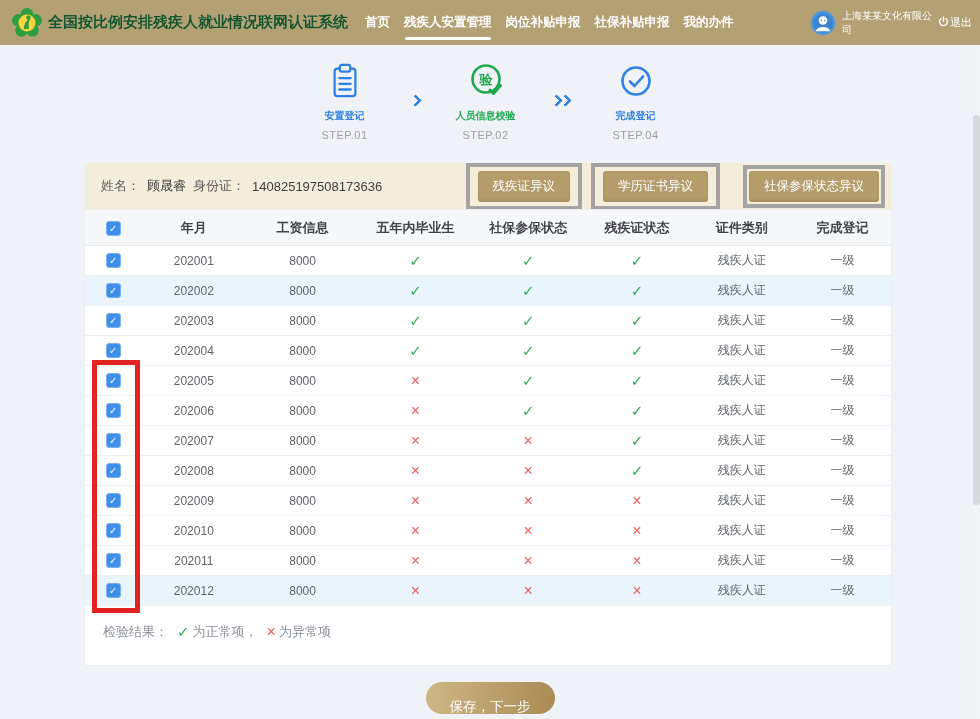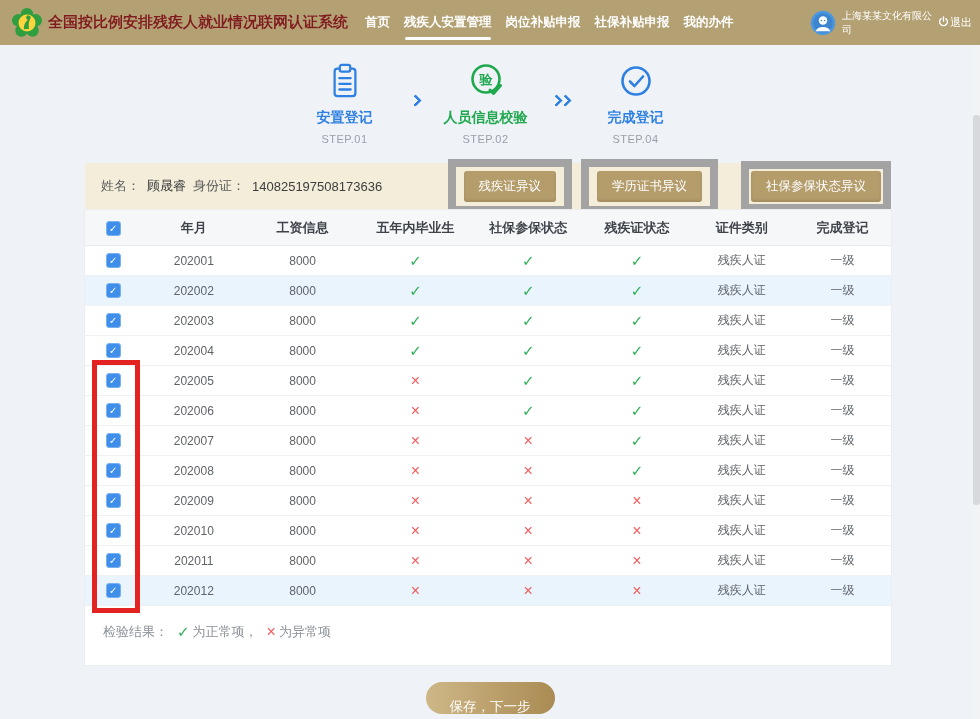--- a/index.html
+++ b/index.html
@@ -4,50 +4,50 @@
 <style>
   * { margin:0; padding:0; box-sizing:border-box; }
   html,body { width:980px; height:719px; }
   body { font-family:"Liberation Sans","DejaVu Sans",sans-serif; background:#fff; position:relative; overflow:hidden; }
   .page { position:absolute; inset:0; background:#eff2f7; }
 
   
   .topbar { position:absolute; top:0; left:0; width:100%; height:45px; background:#b3a173;
             display:flex; align-items:center; padding:0 8px 0 12px; z-index:5; }
   .logo { width:30px; height:30px; flex:0 0 auto; }
-  .brand { color:#7f1d1d; font-weight:bold; font-size:15px; margin-left:6px; white-space:nowrap;
+  .brand { color:#14532d; font-weight:bold; font-size:15px; margin-left:6px; white-space:nowrap;
            text-shadow:0 0 1px rgba(255,255,255,.25); }
   .nav { display:flex; align-items:center; margin-left:10px; flex:1; min-width:0;text-align:center; }
   .nav-item { color:#fff; font-size:12.5px; font-weight:bold; margin:0 7px; white-space:nowrap;
               position:relative; height:45px; line-height:45px; cursor:pointer; }
   .nav-item.active::after { content:""; position:absolute; left:1px; right:1px; bottom:5px; height:3px;
               background:#fff; border-radius:2px; }
   .userbox { display:flex; align-items:center; gap:6px; flex:0 0 auto; }
   .avatar { width:26px; height:26px; border-radius:50%; cursor:pointer; }
   .company { color:#fff; font-size:10px; width:90px; line-height:1.35; cursor:pointer; }
   .logout { color:#fff; font-size:11px; width:34px; line-height:1.3; cursor:pointer;font-family:Liberation Serif, serif; }
   .logout svg { vertical-align:-1px; margin-right:1px; }
 
   
   .steps { position:absolute; top:58px; left:0; width:100%; display:flex; justify-content:center;
            align-items:flex-start; }
   .step { display:flex; flex-direction:column; align-items:center; width:132px; }
   .s-icon { height:42px; display:flex; align-items:flex-end; }
-  .s-label { margin-top:9px; font-size:14px; font-weight:bold; color:#2e81e2; white-space:nowrap; }
+  .s-label { margin-top:9px; font-size:10px; font-weight:bold; color:#2e81e2; white-space:nowrap; }
   .step.active .s-label { color:#1fa84e; }
   .s-no { margin-top:6px; font-size:11px; color:#9aa0a8; letter-spacing:.5px; }
   .chev { margin-top:38px; width:9px; height:9px; border-top:3px solid #2e81e2; border-right:3px solid #2e81e2;
           transform:rotate(45deg); border-radius:1px; flex:0 0 auto; }
 
   
   .infobar { position:absolute; left:85px; top:163px; width:806px; height:46px; background:#f3edda;
-             display:flex; align-items:center; padding:0 0 0 16px; }
+             display:flex; align-items:center; padding:0 6px 0 16px; }
   .info-left { font-size:13px; color:#5c5c5c; display:flex; align-items:center; gap:7px; flex:1; white-space:nowrap; }
   .info-val { color:#3d3d3d; }
-  .red-wrap { border:8px solid #a3a3a3; padding:4px 8px; margin-left:9px; flex:0 0 auto; }
+  .red-wrap { border:4px solid #a3a3a3; padding:4px 8px; margin-left:9px; flex:0 0 auto; }
   .red-wrap.tight { padding:2px 2px; margin-left:23px; }
   .tan-btn { background:#b49c6b; color:#fff; border:none; font-size:12.5px; padding:7px 15px; border-radius:3px;
              cursor:pointer; white-space:nowrap; font-family:inherit; box-shadow:inset 0 -2px 3px rgba(0,0,0,.10); }
 
   
   .card { position:absolute; left:85px; top:210px; width:806px; height:455px; background:#fff;
           box-shadow:0 0 0 1px #ecedf0; }
   .thead, .trow { display:flex; align-items:center; width:100%; }
   .thead { height:36px; background:#f6f7f9; border-bottom:1px solid #e8eaed; font-size:13px; font-weight:bold;
            color:#3f434a; }

